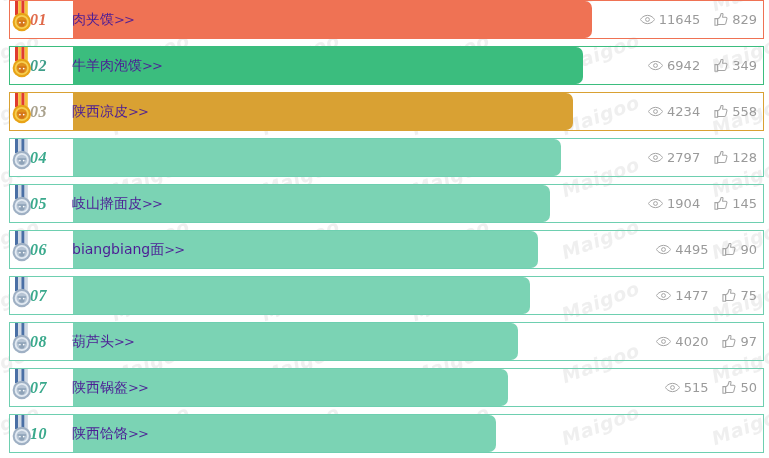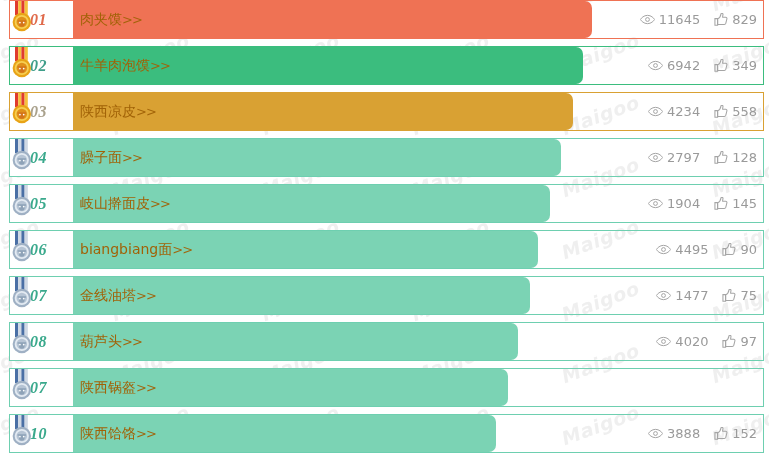--- a/index.html
+++ b/index.html
@@ -104,25 +104,25 @@
     position: absolute;
     left: 73px;
     top: 1px;
     height: 37px;
     border-radius: 0 7px 7px 0;
     z-index: 2;
   }
 
   .rank-label {
     position: absolute;
-    left: 80px;
+    left: 72px;
     top: 0;
     height: 47px;
     line-height: 39px;
-    color: #a16207;
+    color: #4c1d95;
     font-size: 14px;
     font-family: "DejaVu Sans", sans-serif;
     white-space: nowrap;
     z-index: 6;
     cursor: pointer;
   }
   .rank-label .arrows {
     font-size: 13px;
     letter-spacing: -1px;
     opacity: 0.95;
@@ -332,21 +332,20 @@
           <rect x="12.4" y="0" width="3.2" height="14" fill="#4a6fa5"></rect>
           <rect x="15.6" y="0" width="3.2" height="14" fill="#cfd8e4"></rect>
           <circle cx="12.8" cy="21" r="9.2" fill="#9fb0c4"></circle>
           <circle cx="12.8" cy="21" r="7.1" fill="#e3eaf2"></circle>
           <circle cx="12.8" cy="21" r="5.3" fill="#b6c4d4"></circle>
           <path d="M8.6 19.2 h8.4 v1.6 h-1.4 v2.2 a2.8 2.8 0 0 1 -5.6 0 v-2.2 h-1.4 z" fill="#8fa3b8"></path>
           <circle cx="10.9" cy="21.6" r="0.85" fill="#ffffff"></circle>
           <circle cx="14.7" cy="21.6" r="0.85" fill="#ffffff"></circle>
         </svg></span>
       <span class="rank-num" style="color: rgb(58, 169, 140);">04</span>
-      <a class="rank-label"><span>臊子面</span><span class="arrows">&gt;&gt;</span></a>
       <div class="rank-stats">
         <span class="stat">
           <span>
             <svg width="15" height="11" viewBox="0 0 18 12">
               <path d="M9 1C4.6 1 1.6 4.3 0.7 5.7a0.6 0.6 0 0 0 0 0.6C1.6 7.7 4.6 11 9 11s7.4-3.3 8.3-4.7a0.6 0.6 0 0 0 0-0.6C16.4 4.3 13.4 1 9 1z" fill="none" stroke="#a5a5a5" stroke-width="1.2"></path>
               <circle cx="9" cy="6" r="2.3" fill="none" stroke="#a5a5a5" stroke-width="1.2"></circle>
             </svg>
           </span>
           <span>2797</span>
         </span>
@@ -449,21 +448,20 @@
           <rect x="12.4" y="0" width="3.2" height="14" fill="#4a6fa5"></rect>
           <rect x="15.6" y="0" width="3.2" height="14" fill="#cfd8e4"></rect>
           <circle cx="12.8" cy="21" r="9.2" fill="#9fb0c4"></circle>
           <circle cx="12.8" cy="21" r="7.1" fill="#e3eaf2"></circle>
           <circle cx="12.8" cy="21" r="5.3" fill="#b6c4d4"></circle>
           <path d="M8.6 19.2 h8.4 v1.6 h-1.4 v2.2 a2.8 2.8 0 0 1 -5.6 0 v-2.2 h-1.4 z" fill="#8fa3b8"></path>
           <circle cx="10.9" cy="21.6" r="0.85" fill="#ffffff"></circle>
           <circle cx="14.7" cy="21.6" r="0.85" fill="#ffffff"></circle>
         </svg></span>
       <span class="rank-num" style="color: rgb(58, 169, 140);">07</span>
-      <a class="rank-label"><span>金线油塔</span><span class="arrows">&gt;&gt;</span></a>
       <div class="rank-stats">
         <span class="stat">
           <span>
             <svg width="15" height="11" viewBox="0 0 18 12">
               <path d="M9 1C4.6 1 1.6 4.3 0.7 5.7a0.6 0.6 0 0 0 0 0.6C1.6 7.7 4.6 11 9 11s7.4-3.3 8.3-4.7a0.6 0.6 0 0 0 0-0.6C16.4 4.3 13.4 1 9 1z" fill="none" stroke="#a5a5a5" stroke-width="1.2"></path>
               <circle cx="9" cy="6" r="2.3" fill="none" stroke="#a5a5a5" stroke-width="1.2"></circle>
             </svg>
           </span>
           <span>1477</span>
         </span>
@@ -528,53 +526,53 @@
           <rect x="15.6" y="0" width="3.2" height="14" fill="#cfd8e4"></rect>
           <circle cx="12.8" cy="21" r="9.2" fill="#9fb0c4"></circle>
           <circle cx="12.8" cy="21" r="7.1" fill="#e3eaf2"></circle>
           <circle cx="12.8" cy="21" r="5.3" fill="#b6c4d4"></circle>
           <path d="M8.6 19.2 h8.4 v1.6 h-1.4 v2.2 a2.8 2.8 0 0 1 -5.6 0 v-2.2 h-1.4 z" fill="#8fa3b8"></path>
           <circle cx="10.9" cy="21.6" r="0.85" fill="#ffffff"></circle>
           <circle cx="14.7" cy="21.6" r="0.85" fill="#ffffff"></circle>
         </svg></span>
       <span class="rank-num" style="color: rgb(58, 169, 140);">07</span>
       <a class="rank-label"><span>陕西锅盔</span><span class="arrows">&gt;&gt;</span></a>
+      <div class="rank-stats">
+        <span class="stat">
+          <span>
+            <svg width="15" height="11" viewBox="0 0 18 12">
+              <path d="M9 1C4.6 1 1.6 4.3 0.7 5.7a0.6 0.6 0 0 0 0 0.6C1.6 7.7 4.6 11 9 11s7.4-3.3 8.3-4.7a0.6 0.6 0 0 0 0-0.6C16.4 4.3 13.4 1 9 1z" fill="none" stroke="#a5a5a5" stroke-width="1.2"></path>
+              <circle cx="9" cy="6" r="2.3" fill="none" stroke="#a5a5a5" stroke-width="1.2"></circle>
+            </svg>
+          </span>
+          <span>515</span>
+        </span>
+        <span class="stat">
+          <span>
+            <svg width="14" height="13" viewBox="0 0 16 15">
+              <path d="M1 6.5h3.1v7.6H1z" fill="none" stroke="#a5a5a5" stroke-width="1.2"></path>
+              <path d="M4.1 6.8 C6.3 5.6 7.7 3.6 7.9 1.3 a1.2 1.2 0 0 1 2.4 0.2 l-0.5 3.3 h3.6 a1.5 1.5 0 0 1 1.4 1.9 l-1.3 5.3 a1.8 1.8 0 0 1 -1.7 1.3 H4.1 z" fill="none" stroke="#a5a5a5" stroke-width="1.2" stroke-linejoin="round"></path>
+            </svg>
+          </span>
+          <span>50</span>
+        </span>
+      </div>
     </div>
     <div class="rank-row">
       <div class="rank-track" style="border-color: rgb(110, 207, 176);"></div>
       <div class="rank-bar" style="width: 423px; background: rgb(123, 211, 180);"></div>
       <div class="rank-plate" style="border-color: rgb(110, 207, 176);"></div>
       <span class="medal-icon"><svg width="26" height="32" viewBox="0 0 26 32">
           <rect x="6" y="0" width="3.2" height="14" fill="#4a6fa5"></rect>
           <rect x="9.2" y="0" width="3.2" height="14" fill="#cfd8e4"></rect>
           <rect x="12.4" y="0" width="3.2" height="14" fill="#4a6fa5"></rect>
           <rect x="15.6" y="0" width="3.2" height="14" fill="#cfd8e4"></rect>
           <circle cx="12.8" cy="21" r="9.2" fill="#9fb0c4"></circle>
           <circle cx="12.8" cy="21" r="7.1" fill="#e3eaf2"></circle>
           <circle cx="12.8" cy="21" r="5.3" fill="#b6c4d4"></circle>
           <path d="M8.6 19.2 h8.4 v1.6 h-1.4 v2.2 a2.8 2.8 0 0 1 -5.6 0 v-2.2 h-1.4 z" fill="#8fa3b8"></path>
           <circle cx="10.9" cy="21.6" r="0.85" fill="#ffffff"></circle>
           <circle cx="14.7" cy="21.6" r="0.85" fill="#ffffff"></circle>
         </svg></span>
       <span class="rank-num" style="color: rgb(58, 169, 140); text-align: right;">10</span>
       <a class="rank-label"><span>陕西饸饹</span><span class="arrows">&gt;&gt;</span></a>
-      <div class="rank-stats">
-        <span class="stat">
-          <span>
-            <svg width="15" height="11" viewBox="0 0 18 12">
-              <path d="M9 1C4.6 1 1.6 4.3 0.7 5.7a0.6 0.6 0 0 0 0 0.6C1.6 7.7 4.6 11 9 11s7.4-3.3 8.3-4.7a0.6 0.6 0 0 0 0-0.6C16.4 4.3 13.4 1 9 1z" fill="none" stroke="#a5a5a5" stroke-width="1.2"></path>
-              <circle cx="9" cy="6" r="2.3" fill="none" stroke="#a5a5a5" stroke-width="1.2"></circle>
-            </svg>
-          </span>
-          <span>3888</span>
-        </span>
-        <span class="stat">
-          <span>
-            <svg width="14" height="13" viewBox="0 0 16 15">
-              <path d="M1 6.5h3.1v7.6H1z" fill="none" stroke="#a5a5a5" stroke-width="1.2"></path>
-              <path d="M4.1 6.8 C6.3 5.6 7.7 3.6 7.9 1.3 a1.2 1.2 0 0 1 2.4 0.2 l-0.5 3.3 h3.6 a1.5 1.5 0 0 1 1.4 1.9 l-1.3 5.3 a1.8 1.8 0 0 1 -1.7 1.3 H4.1 z" fill="none" stroke="#a5a5a5" stroke-width="1.2" stroke-linejoin="round"></path>
-            </svg>
-          </span>
-          <span>152</span>
-        </span>
-      </div>
     </div>
   </div>
 
 </body></html>

